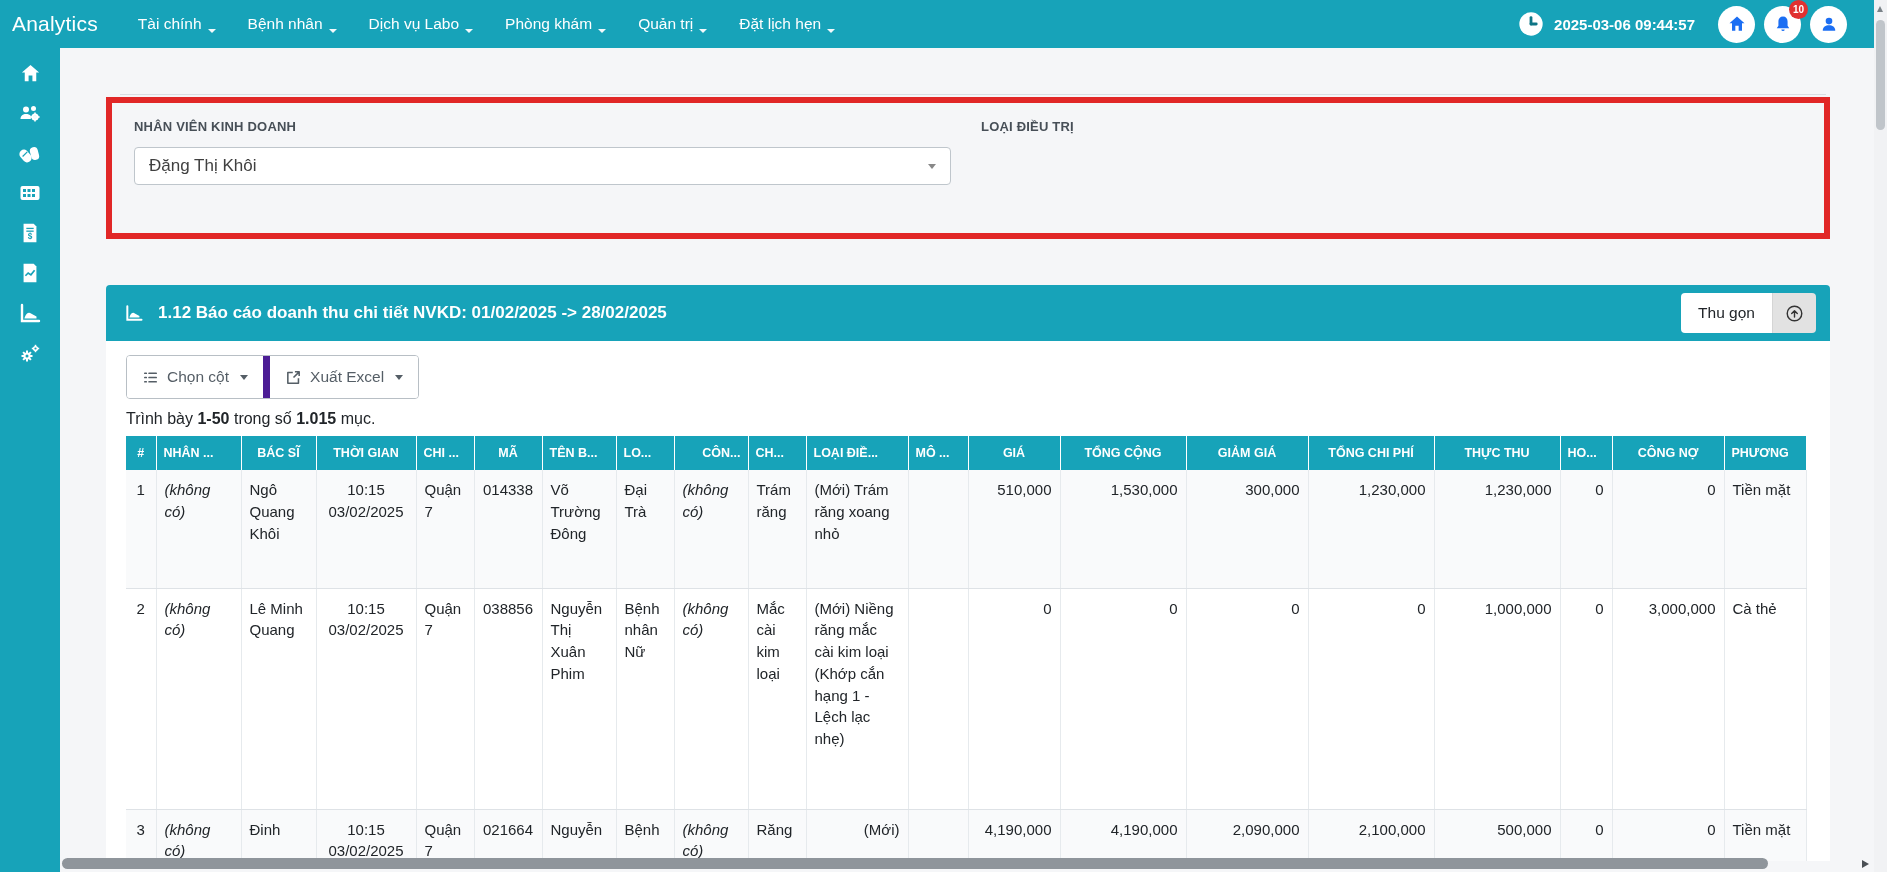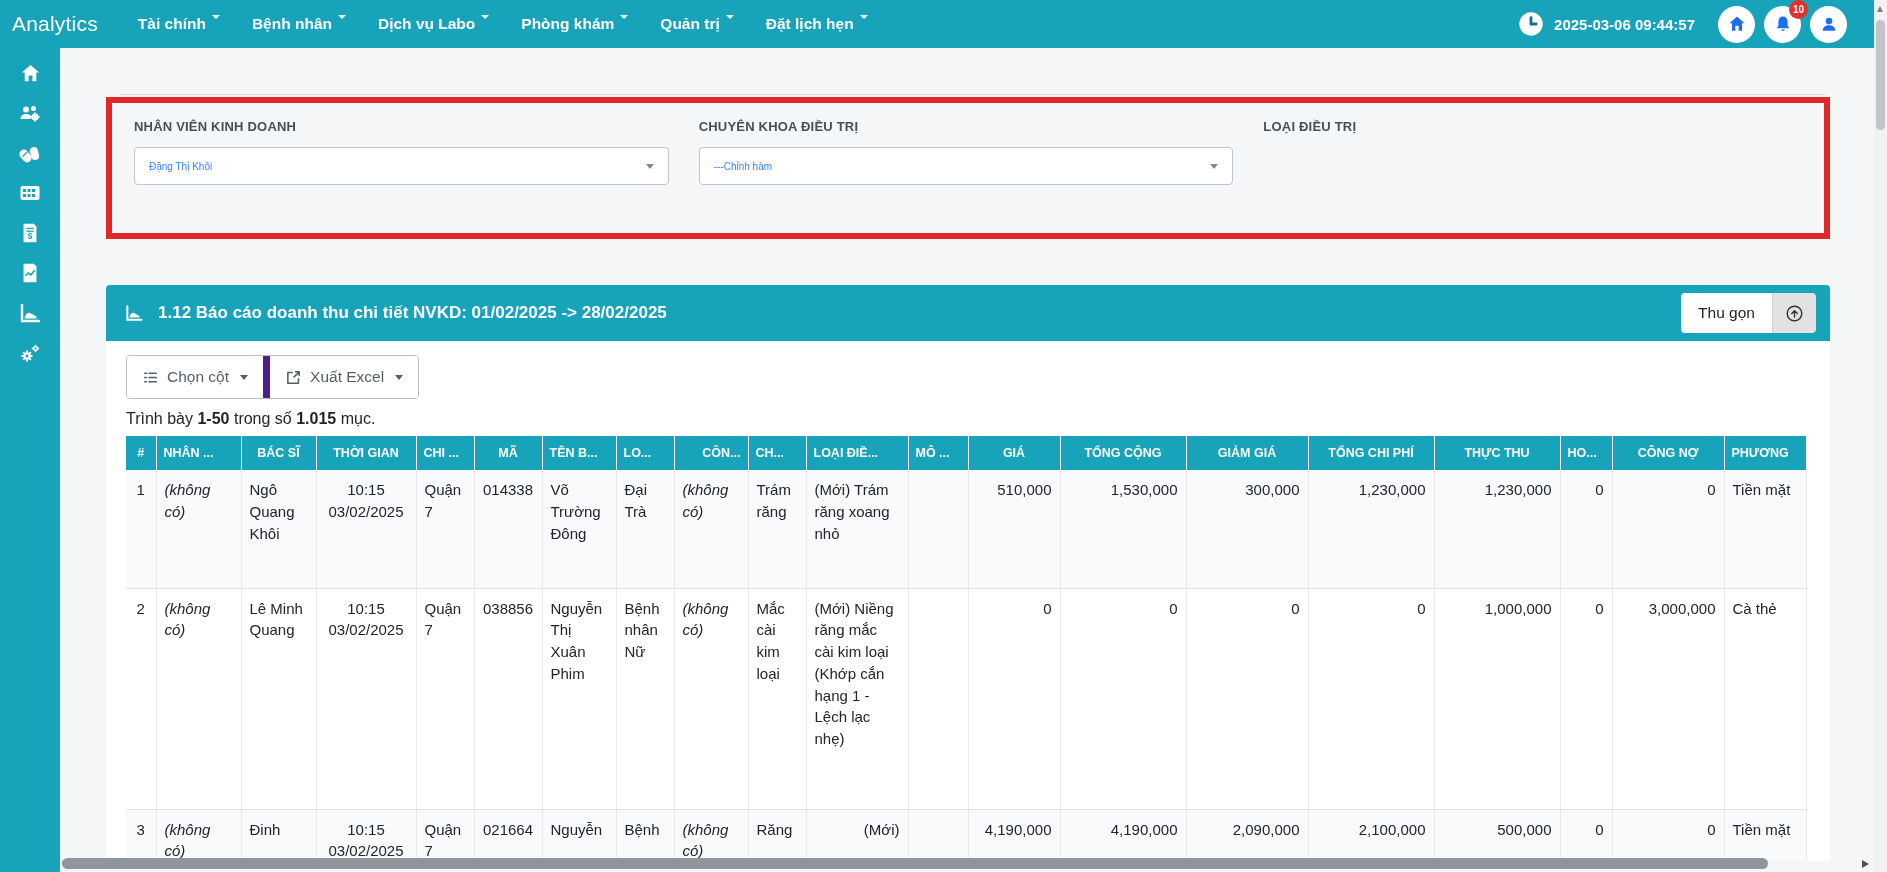--- a/index.html
+++ b/index.html
@@ -4,21 +4,21 @@
 <style>
   * { margin:0; padding:0; box-sizing:border-box; }
   html,body { width:1887px; height:872px; overflow:hidden; }
   body { font-family:"Liberation Sans", sans-serif; background:#f5f6f8; position:relative; }
 
   
   .navbar { position:absolute; left:0; top:0; width:1887px; height:48px; background:#17a3b9;
             display:flex; align-items:center; padding:0 26px 0 12px; z-index:30; }
   .brand { color:#fff; font-size:21px; font-weight:500; margin-right:40px; letter-spacing:.2px; cursor:pointer; }
   .nav-links { display:flex; align-items:center; gap:32px; }
-  .nav-link { color:#fff; font-size:15.5px; display:flex; align-items:flex-start; cursor:pointer; white-space:nowrap;font-weight:bold; }
+  .nav-link { color:#fff; font-size:15.5px; display:flex; align-items:flex-end; cursor:pointer; white-space:nowrap; }
   .caret-down { display:inline-block; width:0; height:0; margin-left:6px;
                 border-left:4px solid transparent; border-right:4px solid transparent;
                 border-top:4px solid rgba(255,255,255,.95); }
   .nav-right { margin-left:auto; display:flex; align-items:center; gap:9px; padding-right:14px; }
   .clock-wrap { display:flex; align-items:center; gap:9px; margin-right:14px; }
   .nav-time { color:#fff; font-size:15px; font-weight:bold; }
   .circle-btn { width:37px; height:37px; border-radius:50%; background:#fff; display:flex;
                 align-items:center; justify-content:center; position:relative; cursor:pointer; }
   .badge { position:absolute; top:-6px; right:-7px; background:#e03131; color:#fff; font-size:10px;
            font-weight:bold; min-width:19px; height:19px; border-radius:10px; display:flex;
@@ -34,21 +34,21 @@
   .top-divider { border-top:1px solid #d9dee3; margin:38px 4px 0 14px; }
 
   
   .filters-box { margin-top:2px; border:6px solid #e12727; padding:16px 26px 26px 22px;
                  display:flex; gap:30px; height:142px; }
   .filter-group { flex:1; }
   .filter-label { font-size:13px; font-weight:bold; color:#474f57; letter-spacing:.2px; margin-bottom:13px; }
   .select-box { height:38px; background:#fff; border:1px solid #bfc6cc; border-radius:4px;
                 display:flex; align-items:center; padding:0 14px; cursor:pointer; }
   .select-box.focused { border-color:#4f95d8; }
-  .select-value { font-size:10px; color:#3b82f6; flex:1; white-space:nowrap; overflow:hidden; }
+  .select-value { font-size:17px; color:#404040; flex:1; white-space:nowrap; overflow:hidden; }
   .select-caret { width:0; height:0; border-left:4.5px solid transparent; border-right:4.5px solid transparent;
                   border-top:5px solid #888; }
 
   
   .panel { margin-top:46px; }
   .panel-header { height:56px; background:#17a3b9; border-radius:4px 4px 0 0; display:flex;
                   align-items:center; padding:0 14px 0 18px; }
   .panel-title { color:#fff; font-size:17px; font-weight:bold; margin-left:14px; }
   .collapse-group { margin-left:auto; display:flex; height:40px; border-radius:4px; overflow:hidden; }
   .collapse-btn { background:#fff; color:#212529; font-size:15.5px; display:flex; align-items:center;
@@ -233,27 +233,20 @@
 </aside>
 
 <main class="content">
   <div class="top-divider"></div>
 
   <div class="filters-box">
     <div class="filter-group">
       <div class="filter-label">NHÂN VIÊN KINH DOANH</div>
       <div class="select-box">
         <span class="select-value">Đặng Thị Khôi</span>
-        <span class="select-caret"></span>
-      </div>
-    </div>
-    <div class="filter-group">
-      <div class="filter-label">CHUYÊN KHOA ĐIỀU TRỊ</div>
-      <div class="select-box">
-        <span class="select-value">---Chỉnh hàm</span>
         <span class="select-caret"></span>
       </div>
     </div>
     <div class="filter-group">
       <div class="filter-label">LOẠI ĐIỀU TRỊ</div>
     </div>
   </div>
 
   <section class="panel">
     <div class="panel-header">

